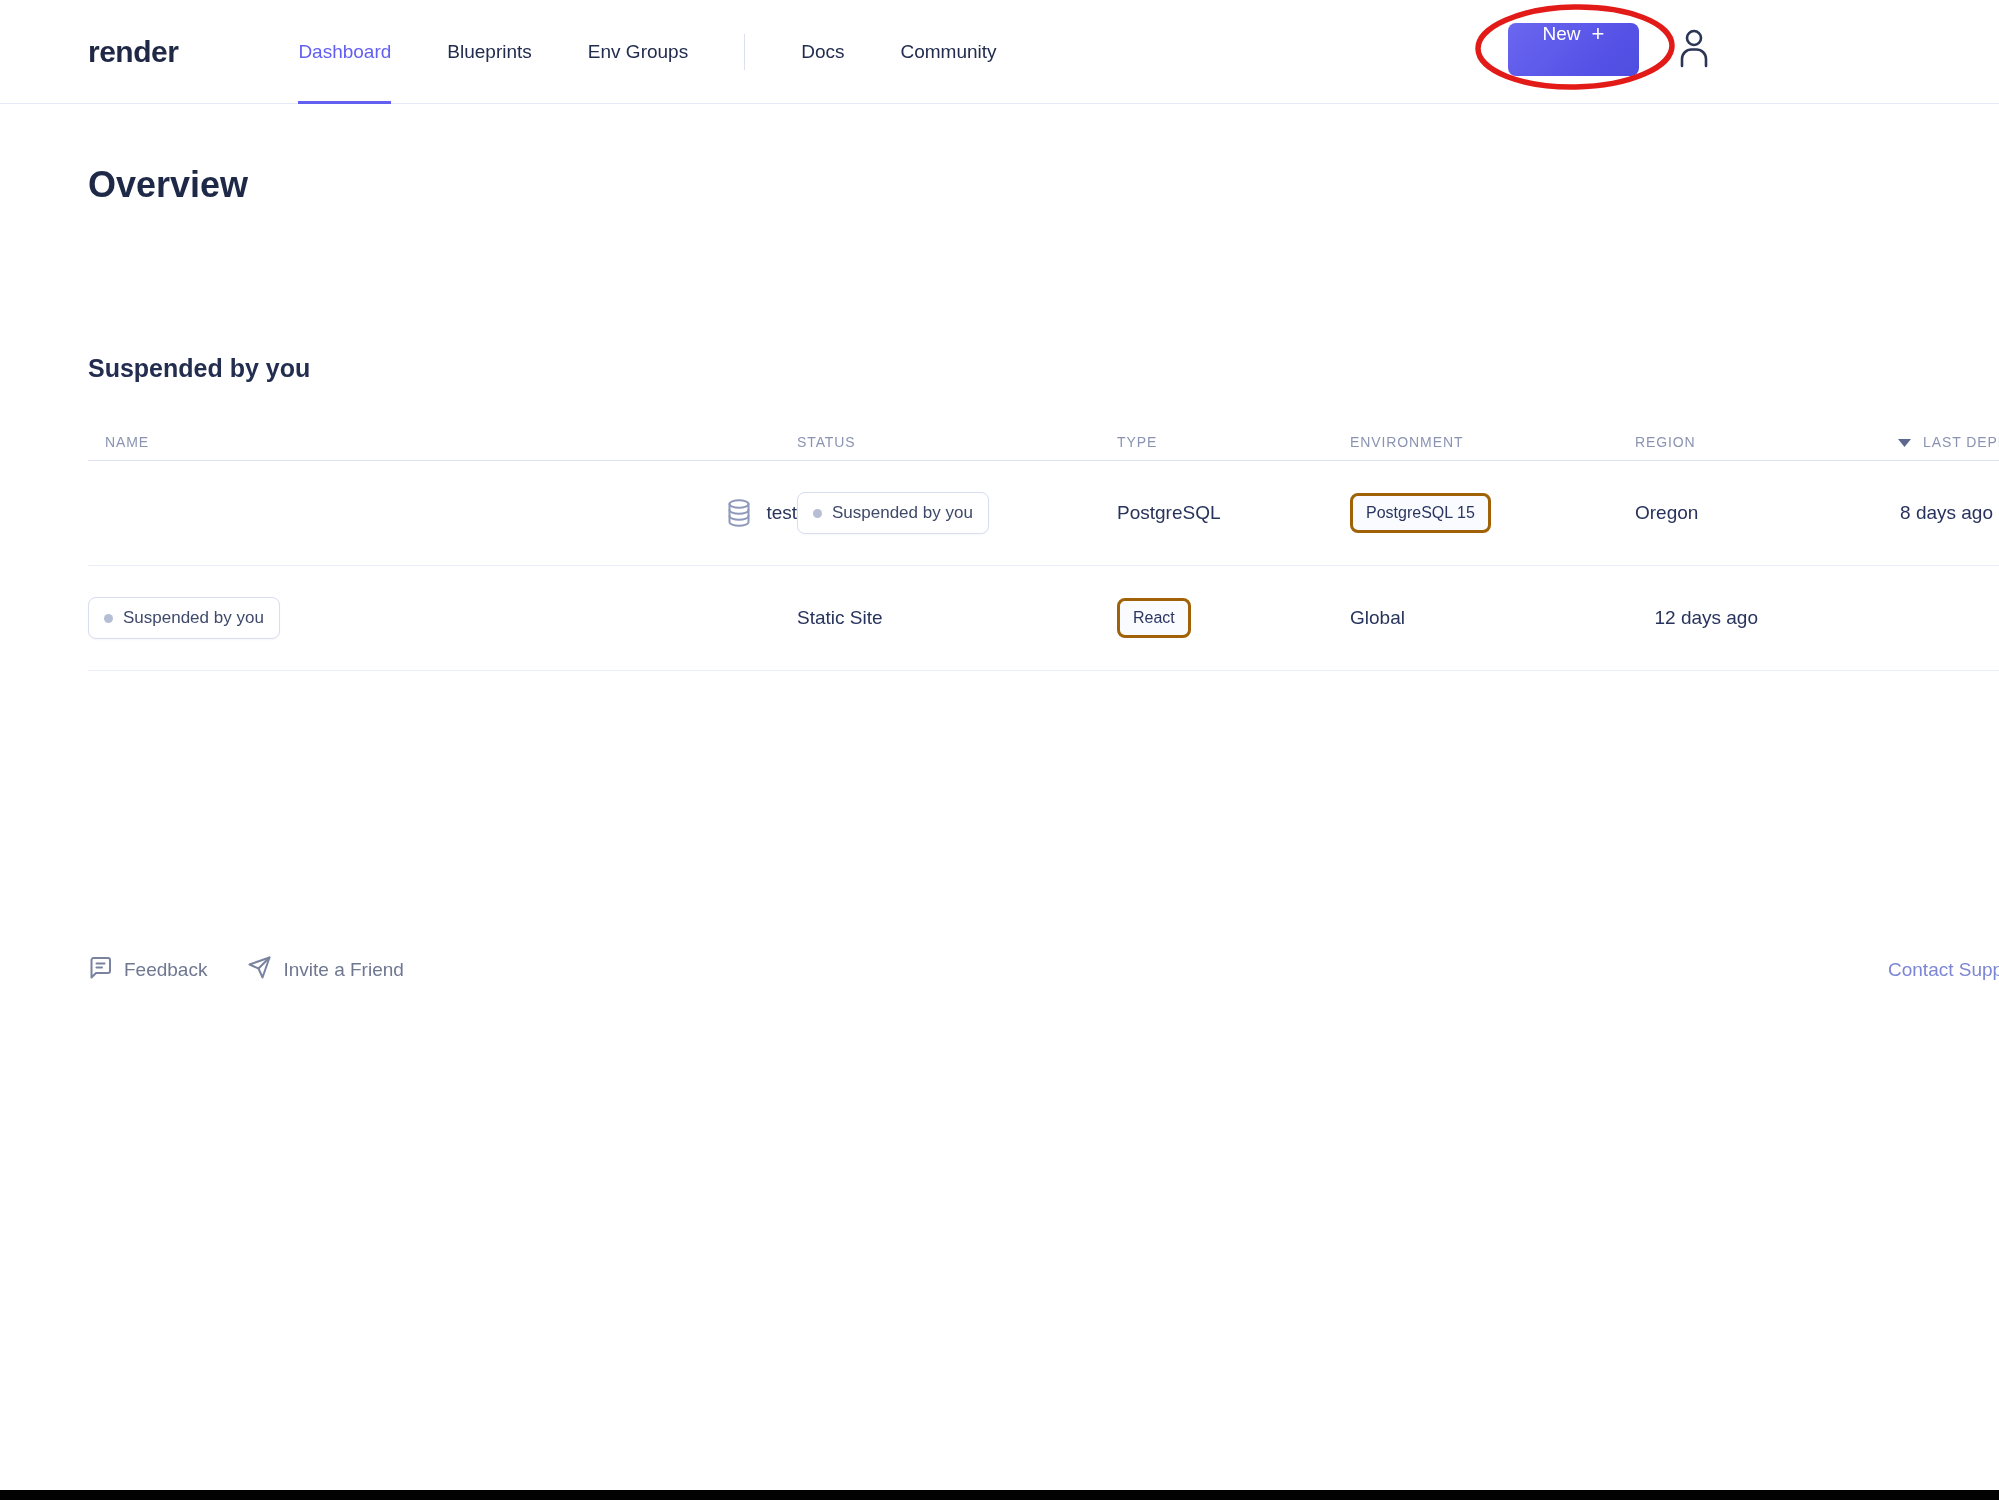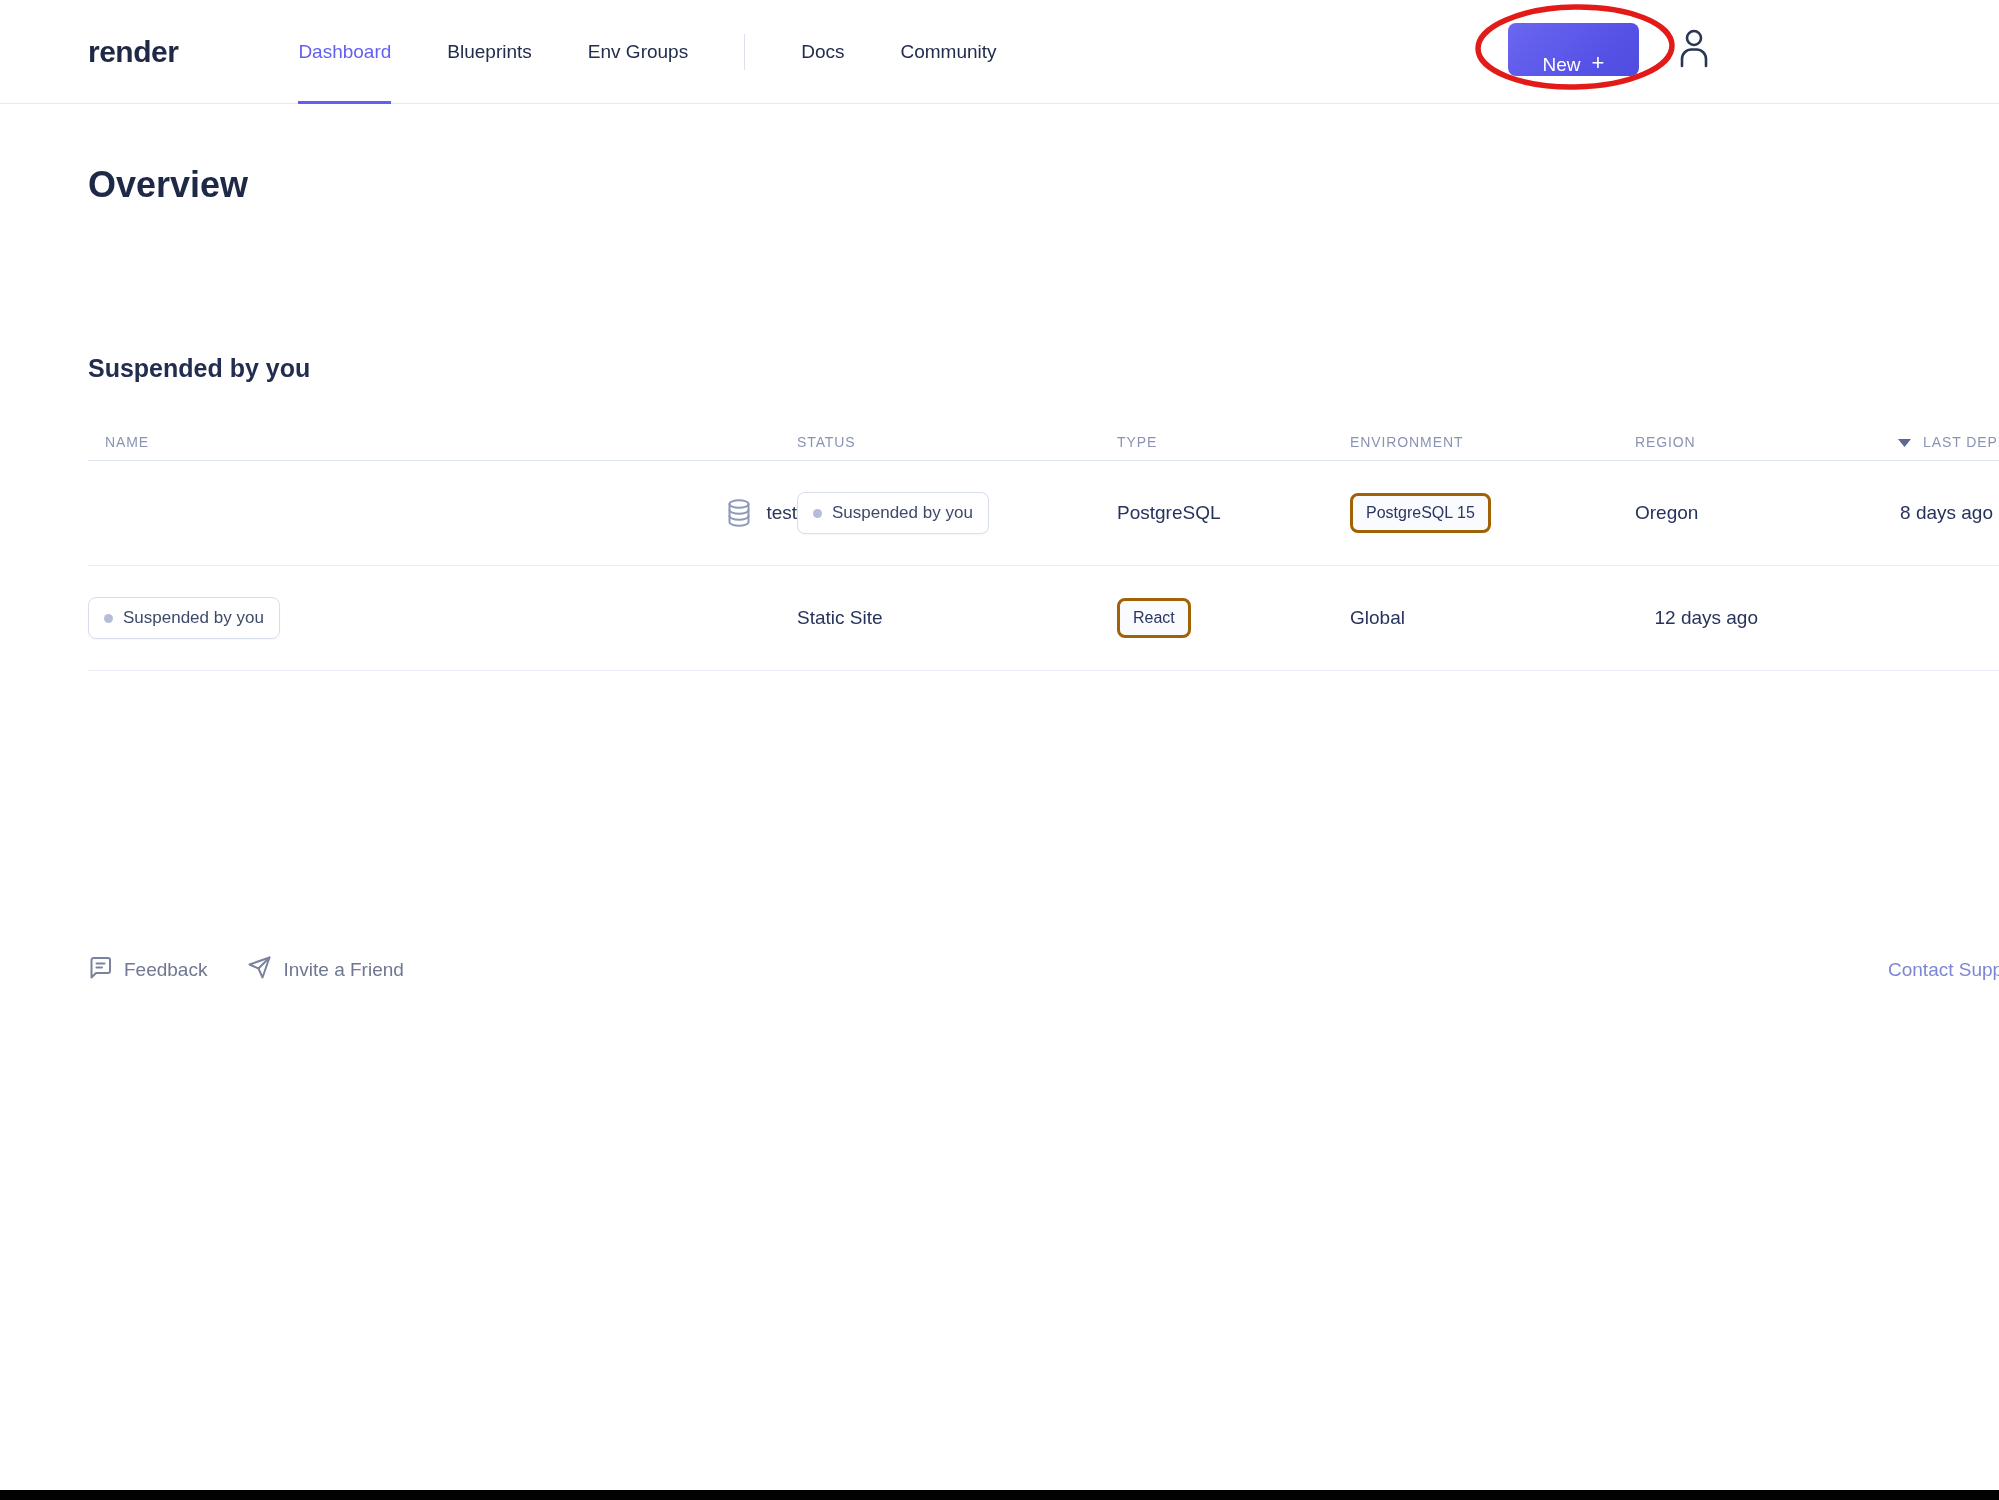--- a/index.html
+++ b/index.html
@@ -57,21 +57,21 @@
     pointer-events:auto;
     position:absolute;
     left:1508px; top:23px;
     width:131px; height:53px;
     border:none;
     border-radius:8px;
     background:linear-gradient(135deg,#6b67f0 0%,#5551e6 70%,#4f4de0 100%);
     color:#ffffff;
     font-size:19px;
     font-family:"Liberation Sans", sans-serif;
-    display:flex; align-items:flex-end; justify-content:center; gap:11px;
+    display:flex; align-items:flex-start; justify-content:center; gap:11px;
     cursor:pointer;
   }
   .new-btn .plus { font-size:22px; font-weight:normal; margin-top:-2px; }
   .avatar-btn {
     pointer-events:auto;
     position:absolute;
     left:1674px; top:27px;
     width:38px; height:46px;
     background:none; border:none; cursor:pointer;
     display:flex; align-items:center; justify-content:center;

